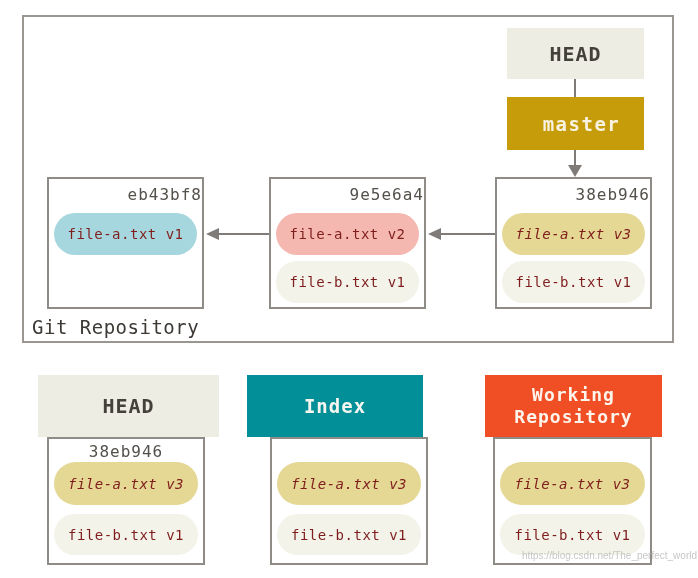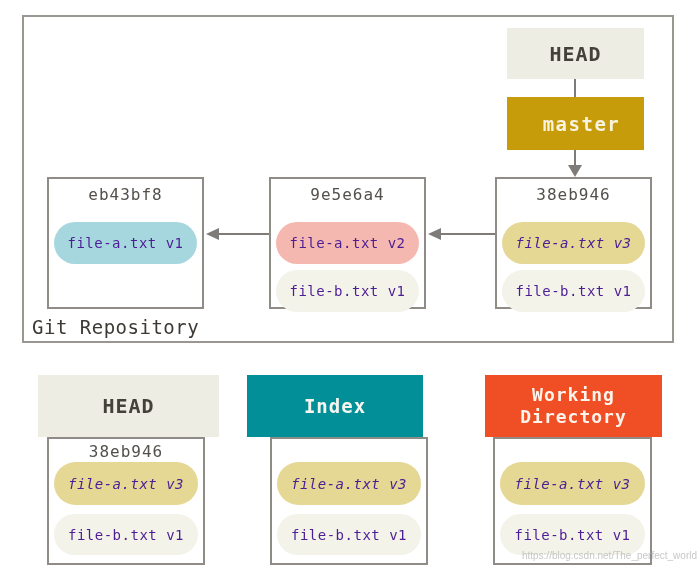--- a/index.html
+++ b/index.html
@@ -40,27 +40,27 @@
     position:absolute;width:0;height:0;
     border-top:6px solid transparent;border-bottom:6px solid transparent;
     border-right:13px solid var(--c-arrow,#7e7b78);
   }
   
   .commit{
     position:absolute;top:177px;width:157px;height:132px;background:#ffffff;
     border:2px solid var(--c-border,#8f8b87);box-sizing:border-box;
   }
   .commit-hash{
-    margin-top:5px;height:22px;line-height:22px;text-align:center;
+    margin-top:5px;height:22px;line-height:22px;text-align:right;
     font-size:16px;color:#54504b;letter-spacing:1px;
   }
   .pill{
-    margin:16px 5px 0 5px;height:42px;border-radius:22px;
+    margin:7px 5px 0 5px;height:42px;border-radius:22px;
     display:flex;align-items:center;justify-content:center;
-    font-size:14px;color:#4c1d95;letter-spacing:0.5px;
+    font-size:14px;color:#7f1d1d;letter-spacing:0.5px;
   }
   .pill + .pill{margin-top:6px;}
   .pill-blue {background:var(--c-pill_blue,#a6d7de);}
   .pill-pink {background:var(--c-pill_pink,#f5b8b0);text-align:center;}
   .pill-tan  {background:var(--c-pill_tan,#e5d794);font-style:italic;}
   .pill-light{background:var(--c-pill_light,#f3f3ea);}
   
   .area-header{
     position:absolute;top:375px;height:62px;
     display:flex;align-items:center;justify-content:center;text-align:center;
@@ -144,21 +144,21 @@
   <div class="area-header teal" style="left:247px;width:176px;">
     <span class="hdr-label">Index</span>
   </div>
   <div class="area-body" style="left:270px;width:158px;">
     <div class="area-hash"></div>
     <div class="pill pill-tan">file-a.txt v3</div>
     <div class="pill pill-light">file-b.txt v1</div>
   </div>
 
   <div class="area-header orange" style="left:485px;width:177px;">
-    <span class="hdr-label">Working Directory</span>
+    <span class="hdr-label">Working Repository</span>
   </div>
   <div class="area-body" style="left:493px;width:159px;">
     <div class="area-hash"></div>
     <div class="pill pill-tan">file-a.txt v3</div>
     <div class="pill pill-light">file-b.txt v1</div>
   </div>
 
   <div class="watermark">https://blog.csdn.net/The_perfect_world</div>
 
 </div>

